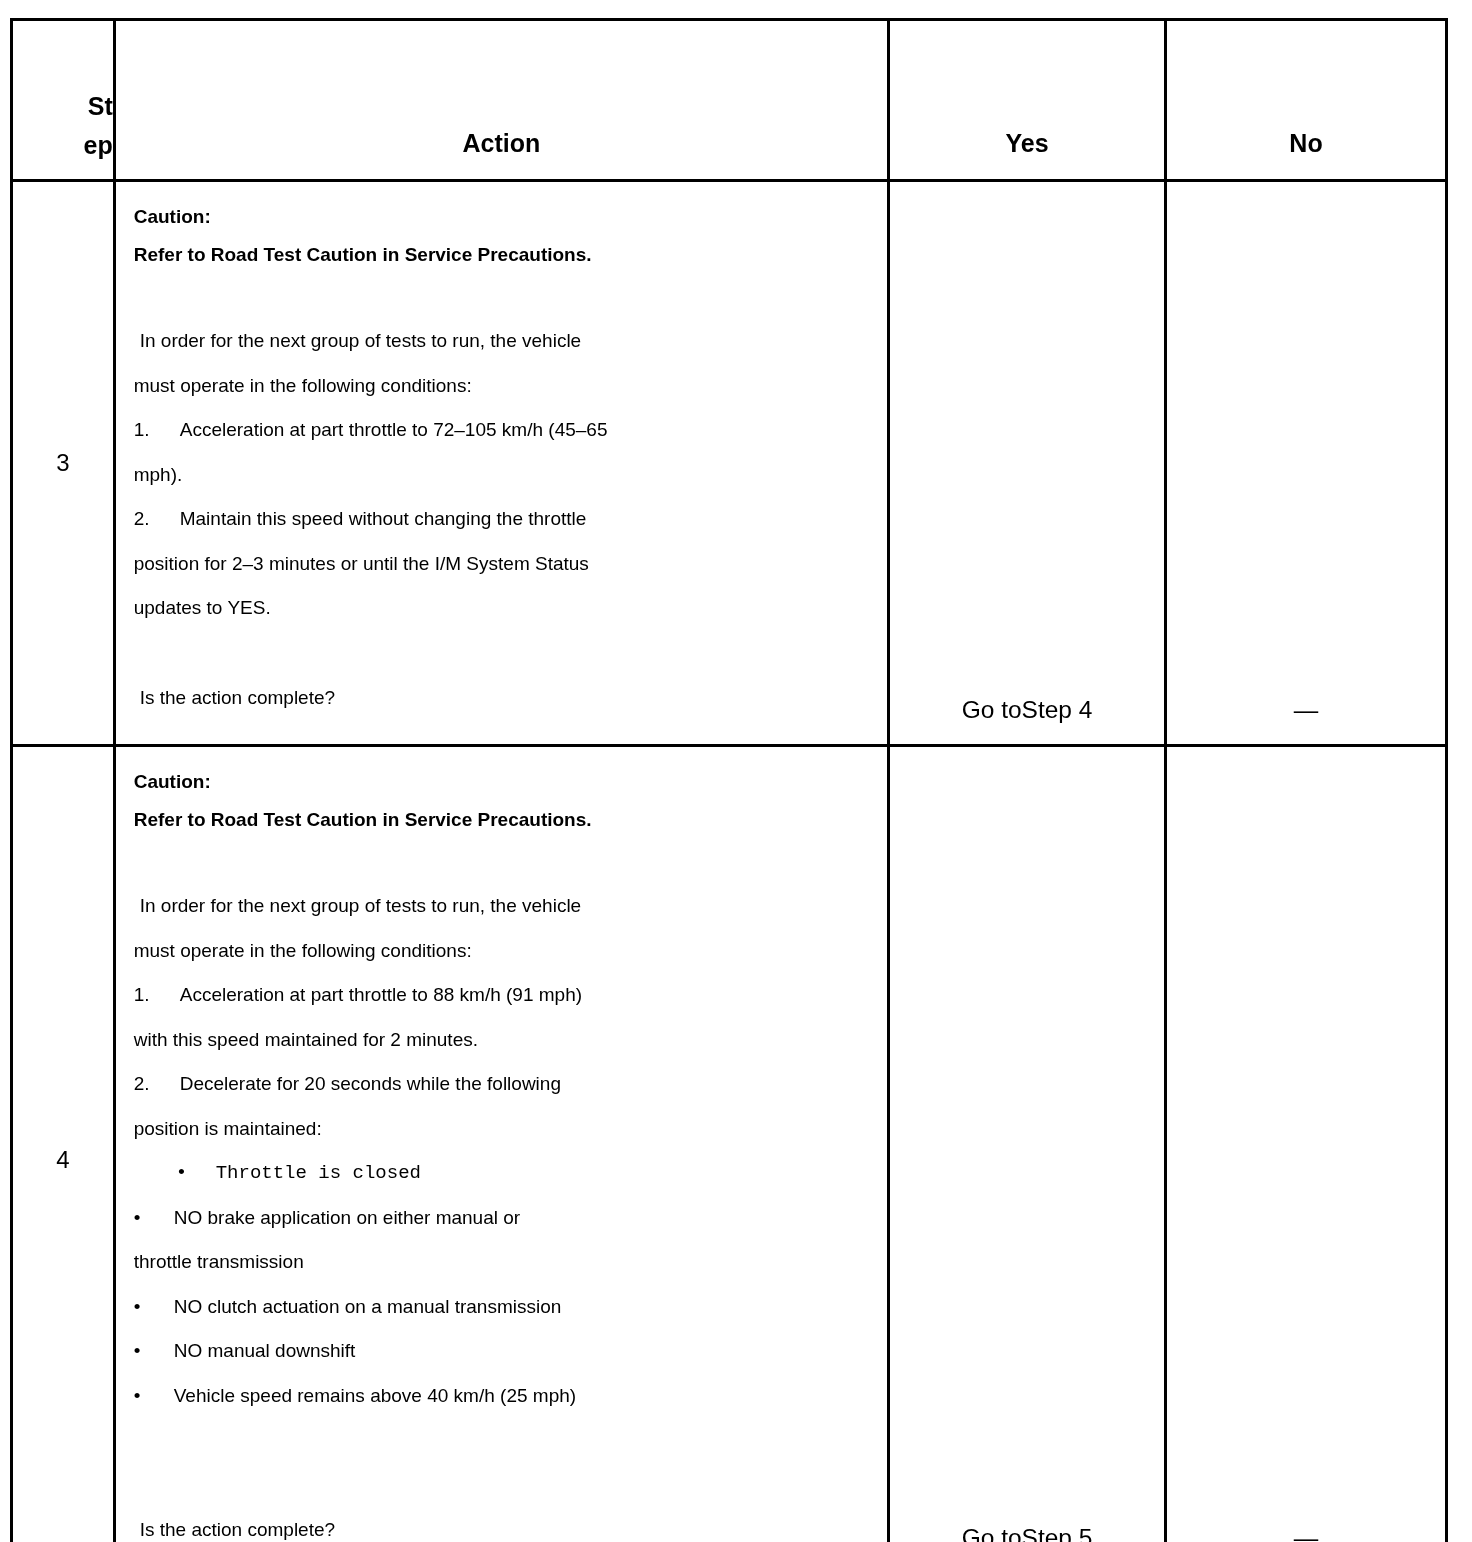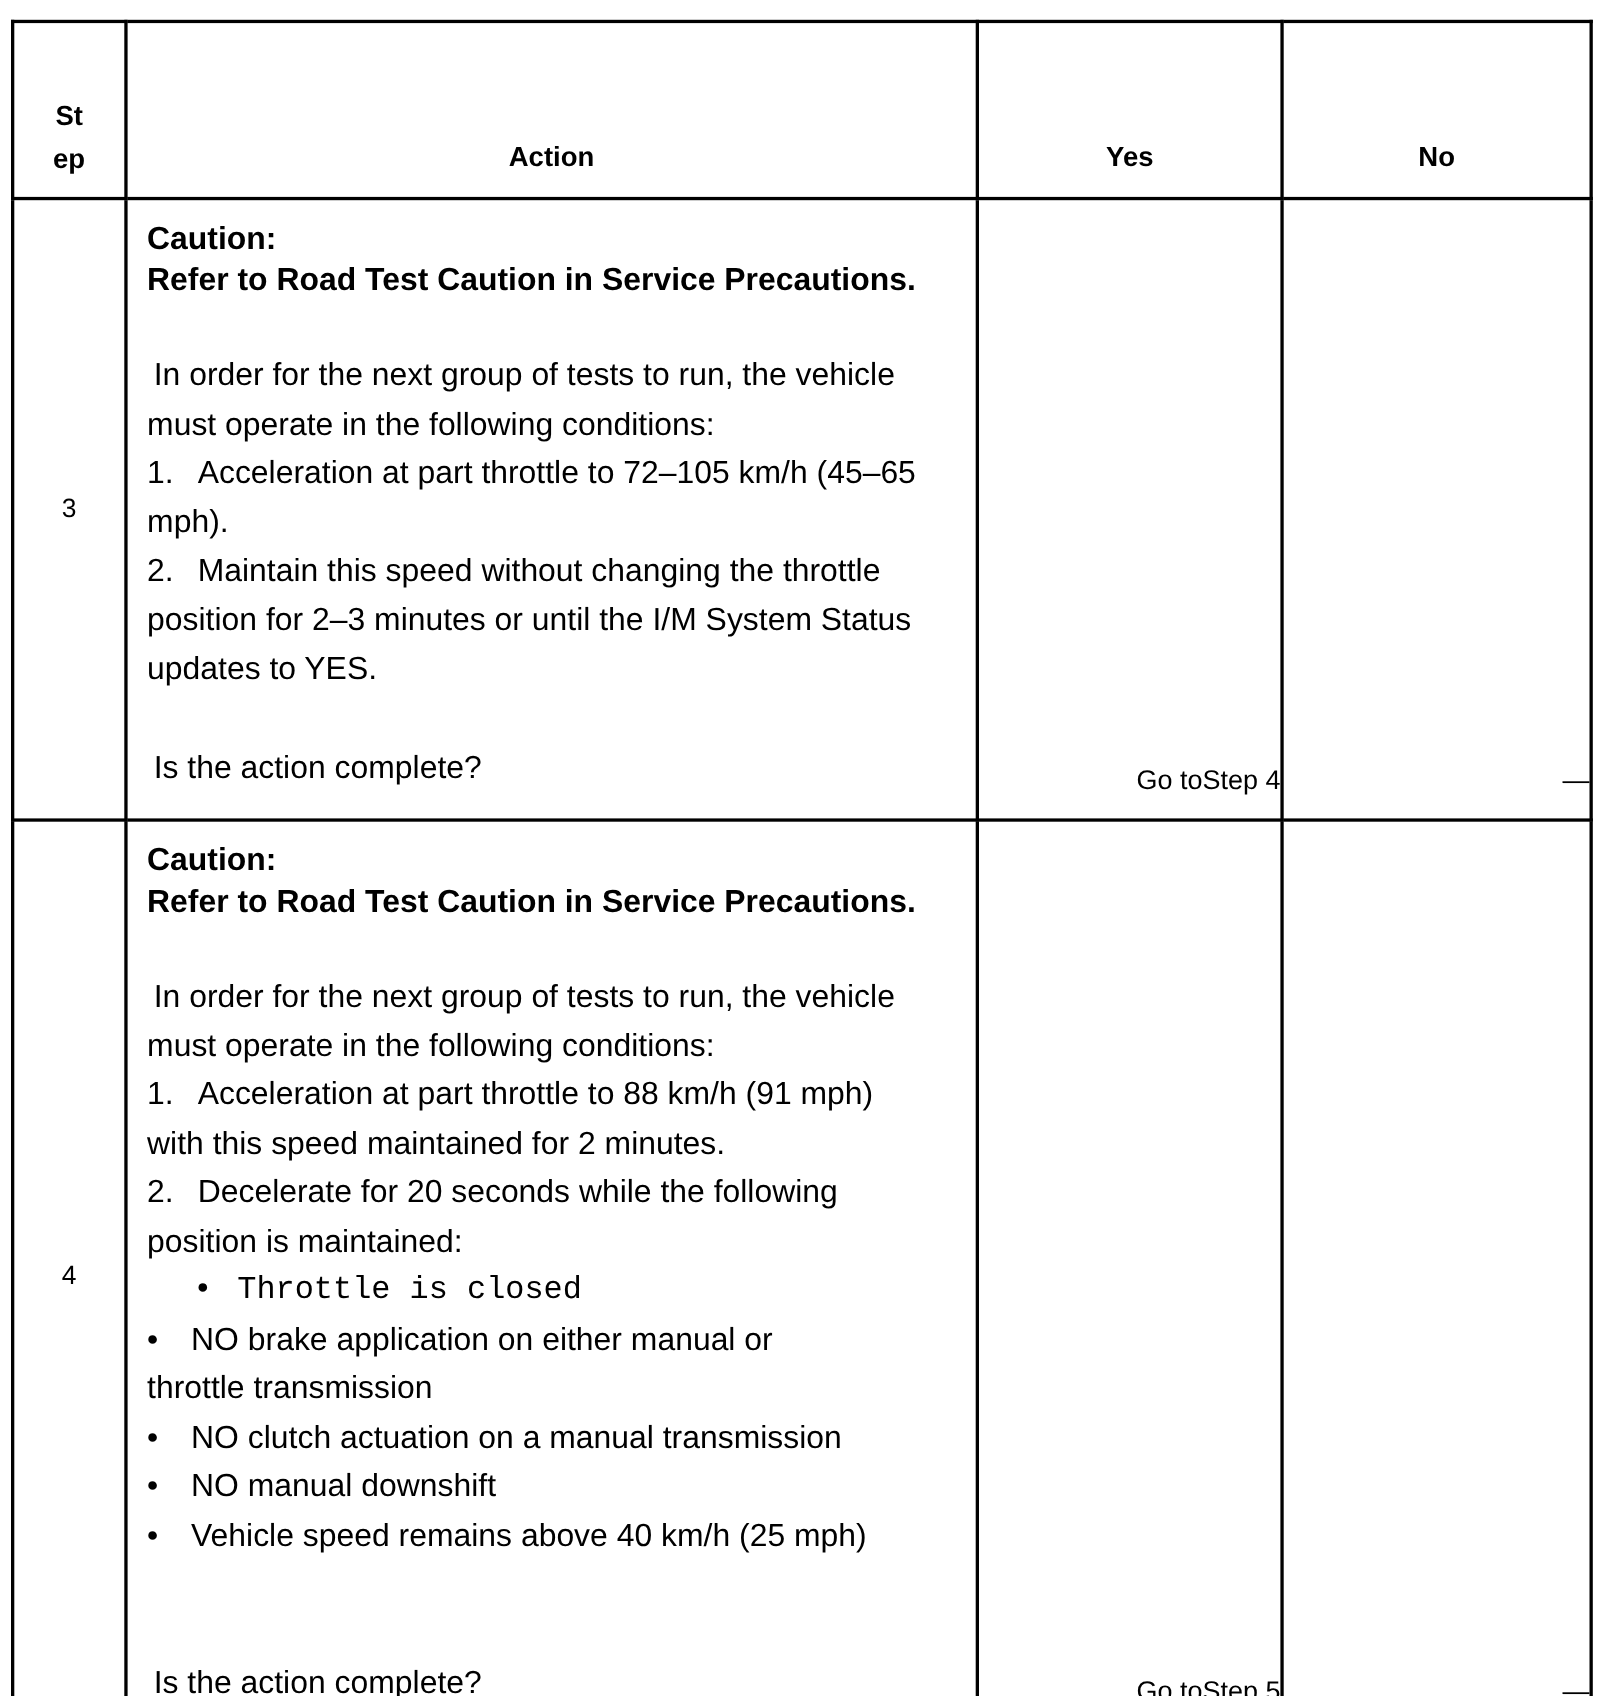--- a/index.html
+++ b/index.html
@@ -4,30 +4,30 @@
 <style>
   html, body { margin:0; padding:0; background:#ffffff; }
   body { width:1472px; height:1542px; position:relative; font-family:"Liberation Sans", sans-serif; color:#000; }
   .tbl { position:absolute; left:10px; top:18px; width:1438px; border-collapse:collapse; table-layout:fixed; }
   .tbl td, .tbl th { border:3px solid #000; padding:0; vertical-align:top; }
   .col-step { width:102px; }
   .col-action { width:769px; }
   .col-yes { width:275px; }
   .col-no { width:279px; }
   .hdr th { height:142px; font-weight:bold; font-size:25px; vertical-align:bottom; text-align:center; padding-bottom:16px; line-height:39px; }
-  .hdr th.step-h { padding-bottom:14px; }
+  .hdr th.step-h { padding-bottom:14px;text-align:right; }
   .step-num { text-align:center; vertical-align:middle !important; font-size:24px; }
-  .action-cell { padding:16px 0 0 18px !important; font-size:29px; line-height:44.5px;margin-left:32px; }
+  .action-cell { padding:16px 0 0 18px !important; font-size:19px; line-height:44.5px;margin-left:32px; }
   .caution { font-weight:bold; line-height:38px; }
   .blank { height:45px; }
   .ind1 { padding-left:6px; }
   .bullet-ind { padding-left:42px;font-family:Liberation Mono, monospace; }
   .num { display:inline-block; width:46px; }
   .bul { display:inline-block; width:40px; }
-  .yes-cell, .no-cell { vertical-align:bottom !important; text-align:right; font-size:24.5px; padding-bottom:20px !important; }
+  .yes-cell, .no-cell { vertical-align:bottom !important; text-align:center; font-size:24.5px; padding-bottom:20px !important; }
   .row3 td { height:542px; }
   .row4 td { height:805px; }
   .question { padding-left:6px; }
 </style>
 </head>
 <body>
 
 <table class="tbl">
   <colgroup>
     <col class="col-step">

